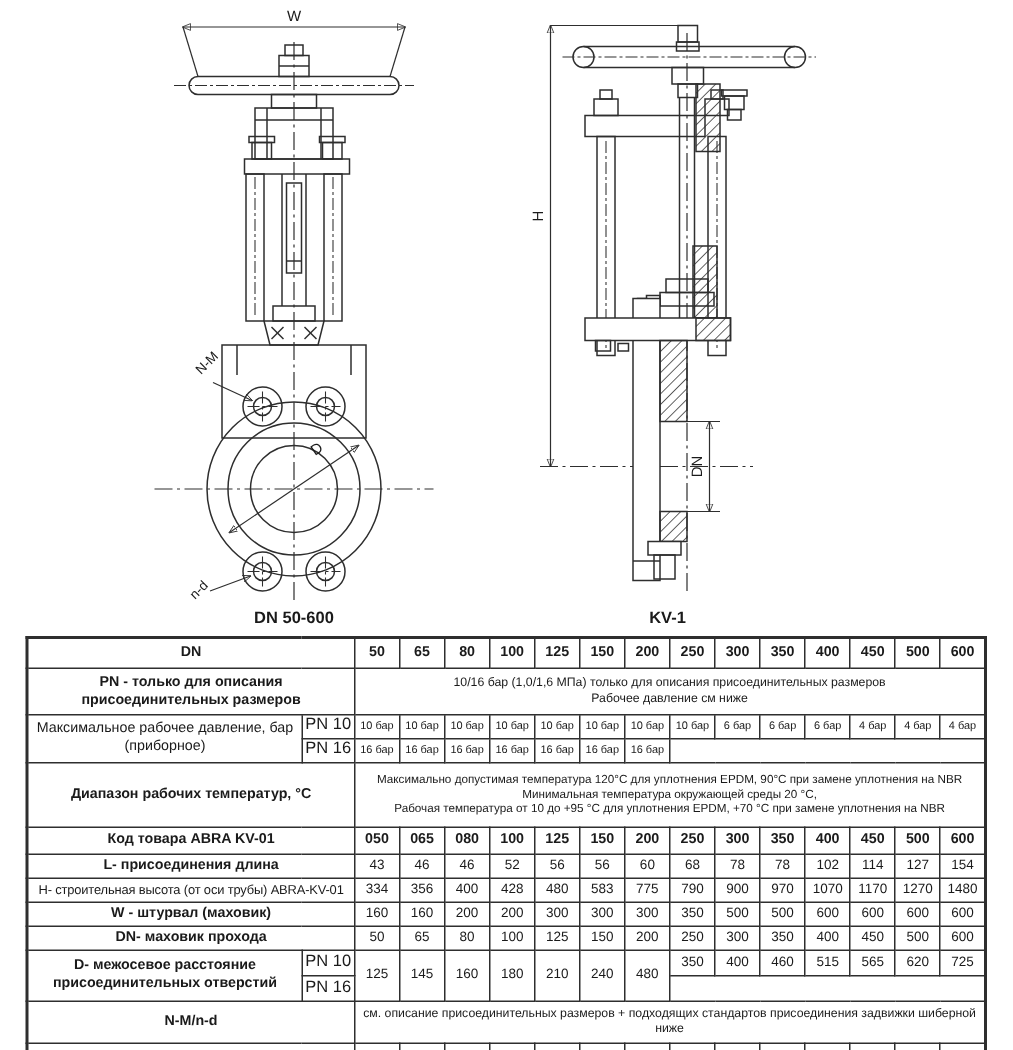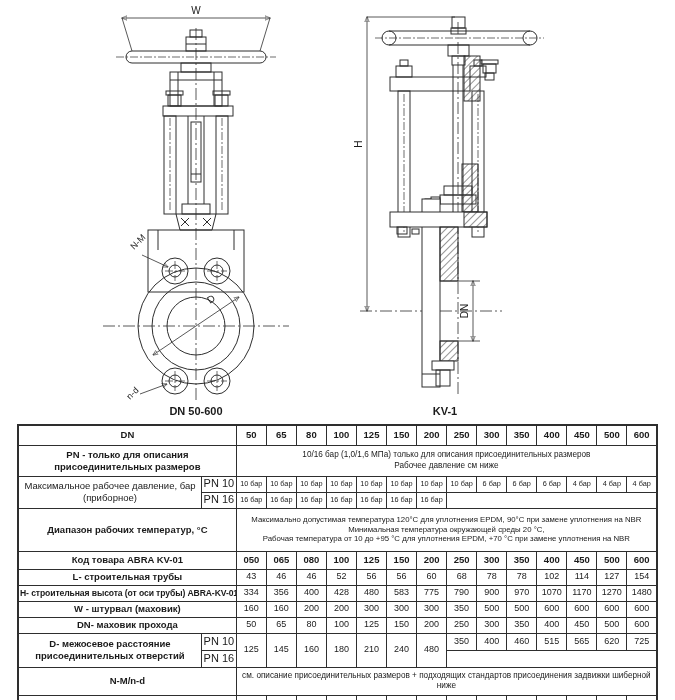--- a/index.html
+++ b/index.html
@@ -24,21 +24,21 @@
   table.spec{
     position:absolute;left:17px;top:424px;width:641px;
     border-collapse:collapse;table-layout:fixed;border:2px solid #2e2e2e;
   }
   table.spec td{
     border:1px solid #2e2e2e;padding:0 1px;text-align:center;vertical-align:middle;
     overflow:hidden;line-height:1.25;
   }
   td.lbl{text-align:left;padding-left:5px;font-weight:bold;font-size:9.5px;}
   td.lblr{text-align:left;padding-left:5px;font-weight:normal;font-size:9.5px;margin-left:44px;}
-  td.lblsm{text-align:left;padding-left:5px;font-weight:bold;font-size:8.6px;letter-spacing:-0.1px;white-space:nowrap;}
+  td.lblsm{text-align:left;padding-left:5px;font-weight:normal;font-size:8.6px;letter-spacing:-0.1px;white-space:nowrap;}
   td.nmlbl{text-align:left;padding-left:14px;font-weight:bold;font-size:9.5px;}
   td.pnl{font-size:11px;font-weight:normal;}
   td.hv{font-size:9.5px;font-weight:bold;}
   td.v{font-size:9px;font-weight:normal;}
   td.bar{font-size:7.3px;}
   td.sm{font-size:8.2px;line-height:1.4;}
   td.tmp{font-size:7.8px;line-height:1.45;}
 </style>
 </head>
 <body>
@@ -293,21 +293,21 @@
     <td class="hv">250</td>
     <td class="hv">300</td>
     <td class="hv">350</td>
     <td class="hv">400</td>
     <td class="hv">450</td>
     <td class="hv">500</td>
     <td class="hv">600</td>
   </tr>
 
   <tr style="height:16px">
-    <td class="lbl" colspan="2">L- строительная трубы</td>
+    <td class="lbl" colspan="2">L- присоединения длина</td>
     <td class="v">43</td>
     <td class="v">46</td>
     <td class="v">46</td>
     <td class="v">52</td>
     <td class="v">56</td>
     <td class="v">56</td>
     <td class="v">60</td>
     <td class="v">68</td>
     <td class="v">78</td>
     <td class="v">78</td>

